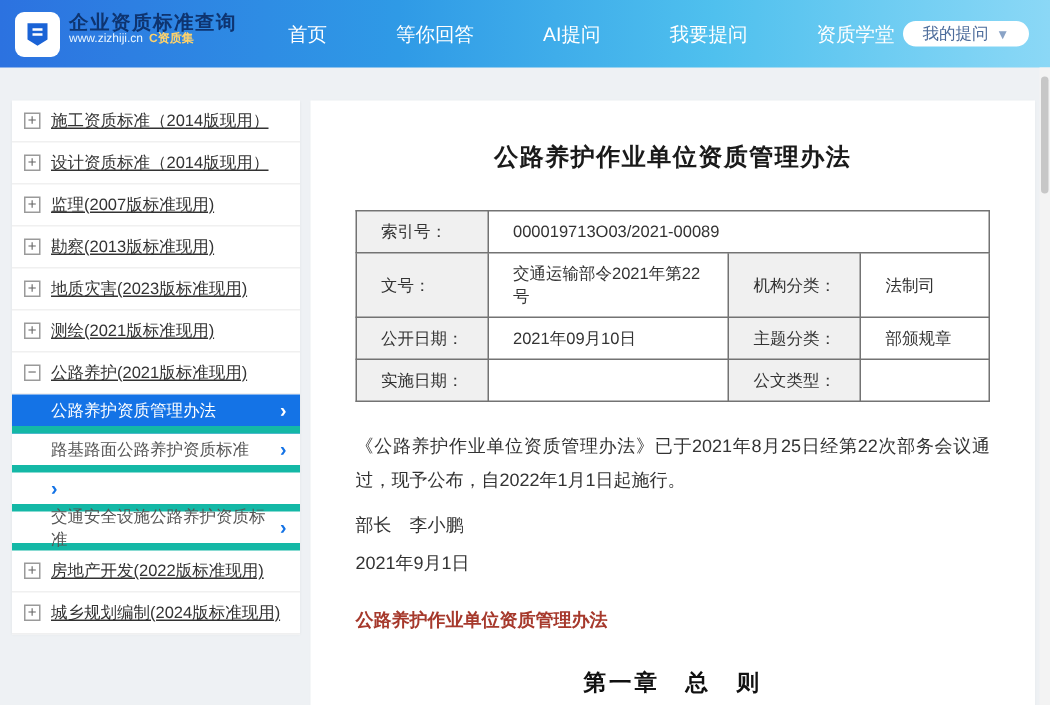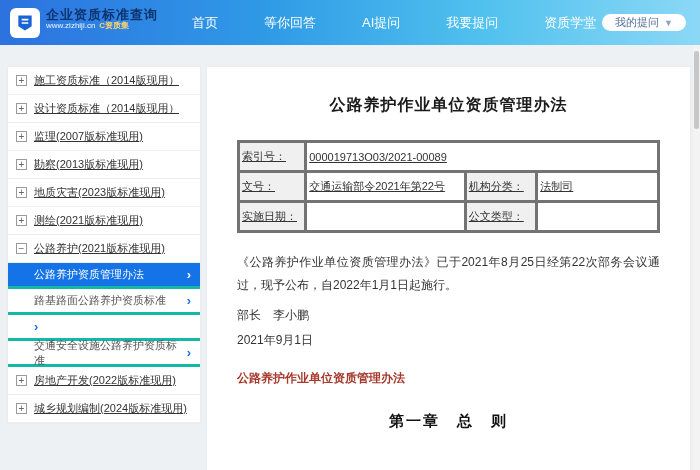--- a/index.html
+++ b/index.html
@@ -40,32 +40,32 @@
     height:28px; display:flex; align-items:center; padding:0 8px;
     border-bottom:1px solid #f0f0f0; font-size:11px; color:#333; cursor:pointer;
   }
   .expander {
     width:11px; height:11px; border:1px solid #9a9a9a; color:#666; font-size:10px;
     line-height:9px; text-align:center; margin-right:7px; flex:0 0 auto; background:#fff;
   }
   .side-label { white-space:nowrap; overflow:hidden; text-overflow:ellipsis;text-decoration:underline; }
   .child-item {
     height:26px; display:flex; align-items:center; justify-content:space-between;
-    padding:0 9px 0 26px; font-size:11px; color:#555; border-bottom:3px solid #14b8a6; cursor:pointer;
+    padding:0 9px 0 26px; font-size:11px; color:#555; border-bottom:5px solid #14b8a6; cursor:pointer;
   }
   .child-item .chev { color:#1473e6; font-size:13px; font-weight:bold; }
   .child-item.active { background:#1473e6; color:#fff; }
   .child-item.active .chev { color:#fff; }
 
   
   .main { flex:1 1 auto; background:#fff; min-height:440px; padding:28px 30px 30px 30px; box-shadow:0 0 2px rgba(0,0,0,.06); }
   .doc-heading { text-align:center; font-size:16px; font-weight:bold; color:#1a1a1a; margin-bottom:24px; letter-spacing:1px; }
 
   table.meta { width:100%; border-collapse:collapse; font-size:11px; color:#333; }
-  table.meta td { border:3px solid #737373; padding:6px 2px;text-decoration:underline; }
+  table.meta td { border:1px solid #737373; padding:6px 16px; }
   td.lbl { background:#f0f0f0; width:16%; white-space:nowrap; }
   td.v1 { width:38%;margin-left:42px; }
   td.l2 { width:17%; }
 
   .body-text { margin-top:18px; font-size:12px; line-height:1.95; color:#333; }
   .body-text p { text-align:justify; }
   .signer { margin-top:6px; }
   .pub-date { margin-top:2px; }
   .doc-title-red { margin-top:14px; font-weight:bold; color:#a6392c; }
   .chapter { text-align:center; font-size:15px; font-weight:bold; color:#111; margin:16px 0 10px; letter-spacing:2px; }
@@ -173,20 +173,26 @@
           <td class="lbl">索引号：</td>
           <td colspan="3">000019713O03/2021-00089</td>
         </tr>
         <tr>
           <td class="lbl">文号：</td>
           <td class="v1">交通运输部令2021年第22号</td>
           <td class="lbl l2">机构分类：</td>
           <td>法制司</td>
         </tr>
         <tr>
+          <td class="lbl">公开日期：</td>
+          <td class="v1">2021年09月10日</td>
+          <td class="lbl l2">主题分类：</td>
+          <td>部颁规章</td>
+        </tr>
+        <tr>
           <td class="lbl">实施日期：</td>
           <td class="v1"></td>
           <td class="lbl l2">公文类型：</td>
           <td></td>
         </tr>
       </tbody>
     </table>
 
     <div class="body-text">
       <p>《公路养护作业单位资质管理办法》已于2021年8月25日经第22次部务会议通过，现予公布，自2022年1月1日起施行。</p>

